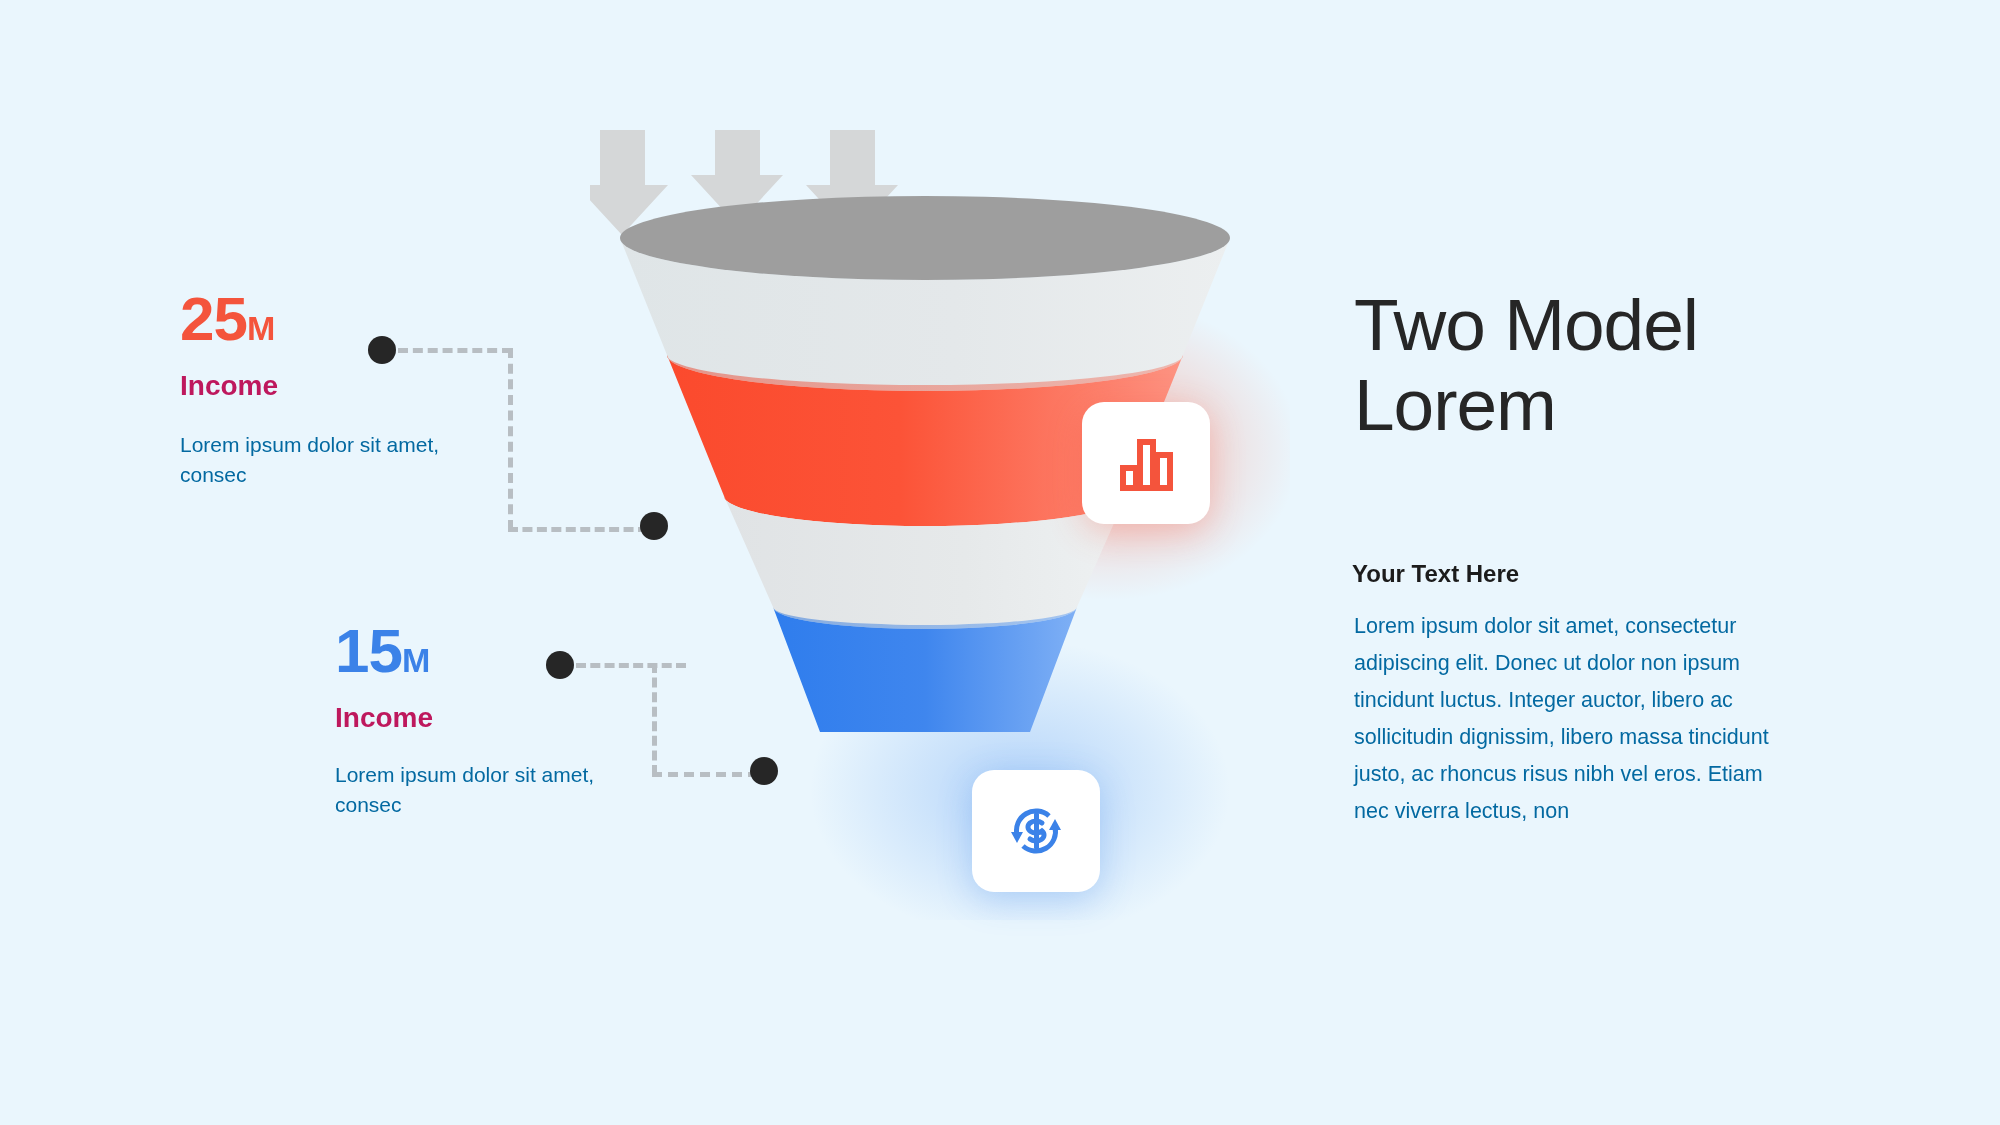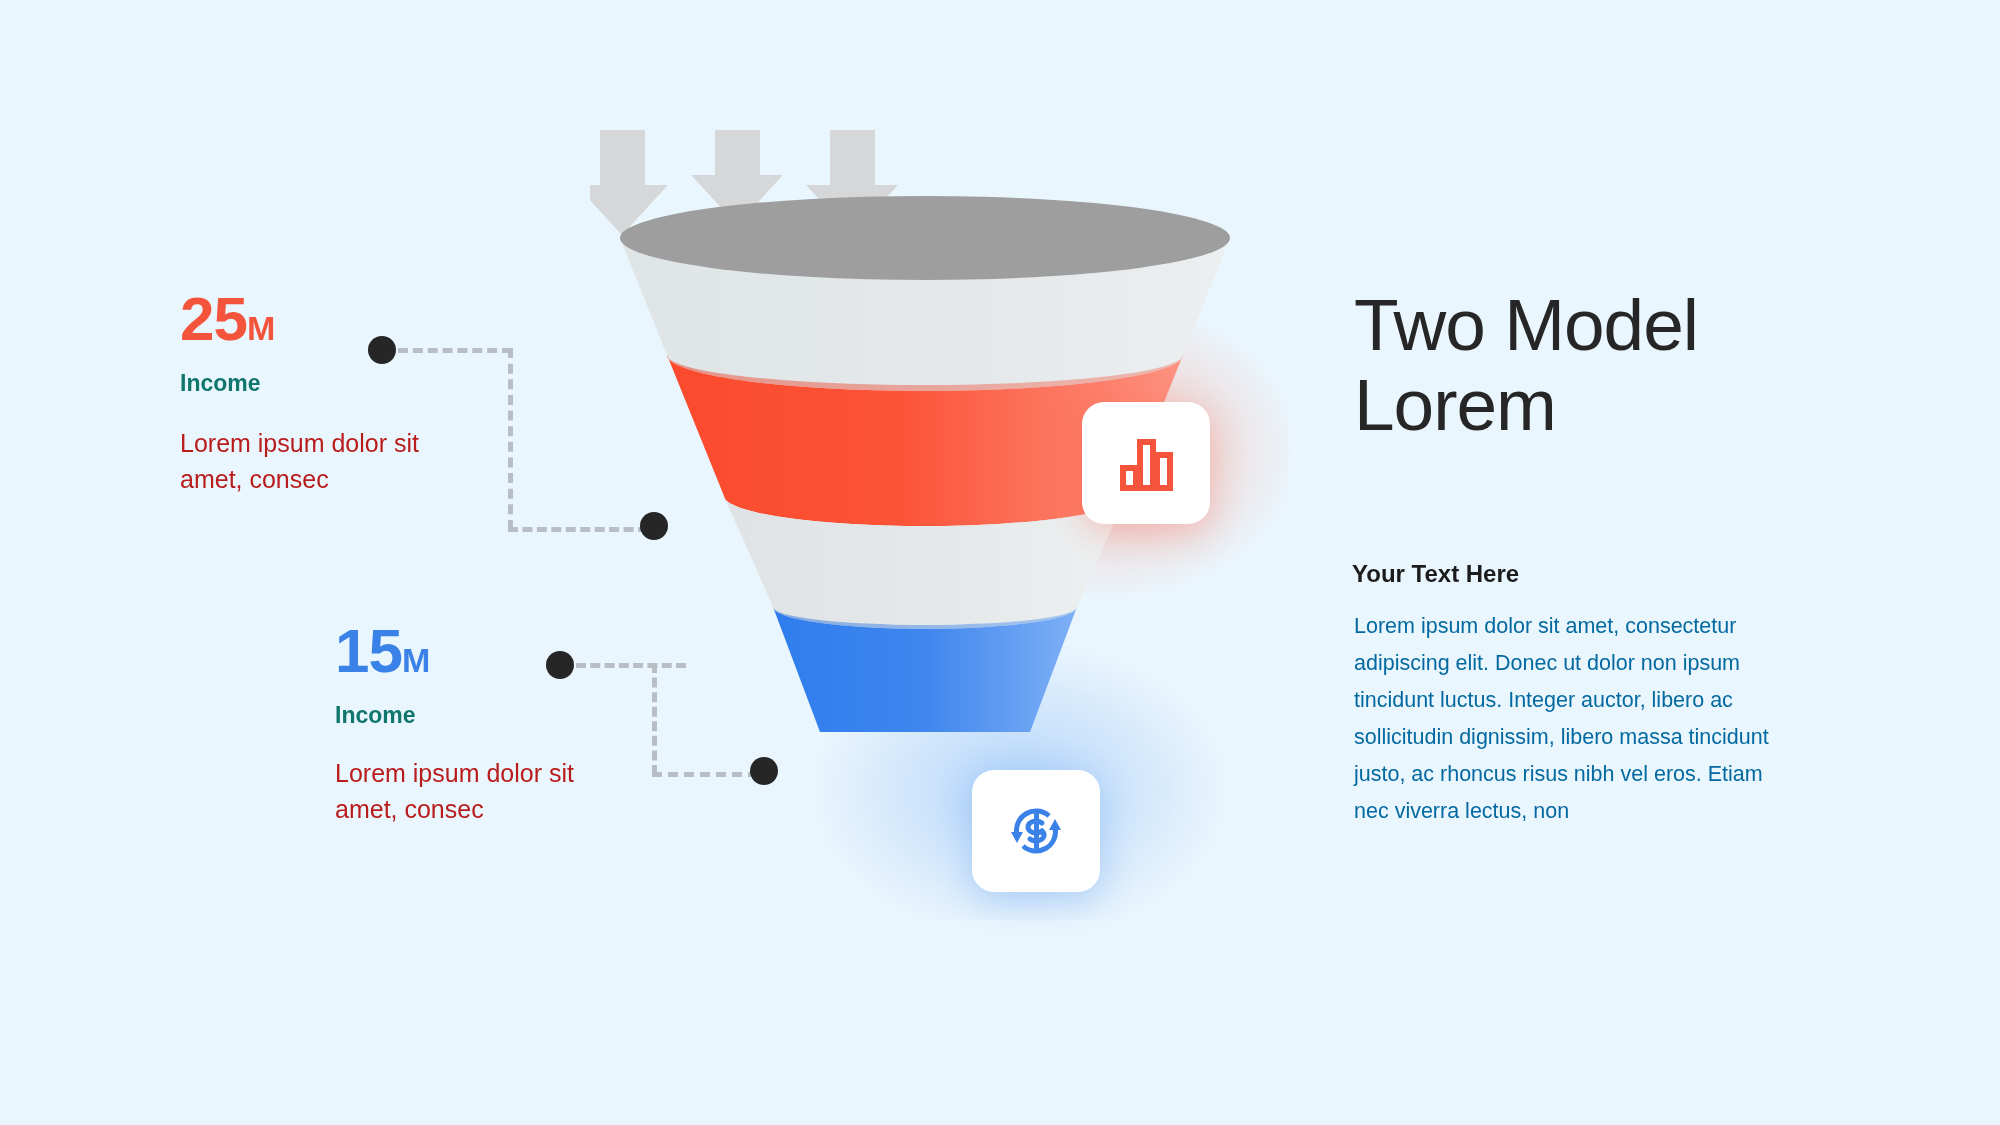--- a/index.html
+++ b/index.html
@@ -32,29 +32,29 @@
     letter-spacing: -1px;
     white-space: nowrap;
     margin: 0;
   }
   .metric-value .num { font-size: 62px; }
   .metric-value .unit { font-size: 34px; letter-spacing: 0; }
   .metric-value.red .num, .metric-value.red .unit { color: #f4543c; }
   .metric-value.blue .num, .metric-value.blue .unit { color: #3b82e8; }
 
   .metric-label {
-    font-size: 23px;
+    font-size: 28px;
     font-weight: bold;
-    color: #0f766e;
+    color: #be185d;
     margin-top: 22px;
     line-height: 1;
   }
   .metric-desc {
-    font-size: 25px;
-    color: #b91c1c;
+    font-size: 21px;
+    color: #0369a1;
     line-height: 1.45;
     margin-top: 30px;
     max-width: 270px;
   }
   .metric-block.first .metric-desc { margin-left: 0; }
   .metric-block.second .metric-desc { margin-top: 28px; }
 
   
   .dot {
     position: absolute;

